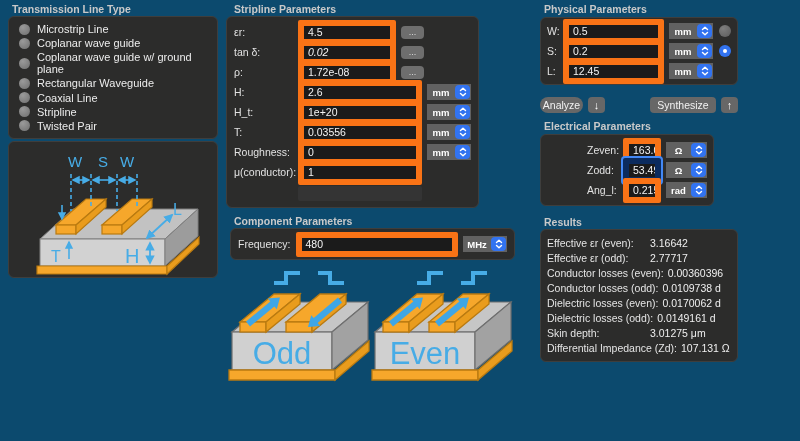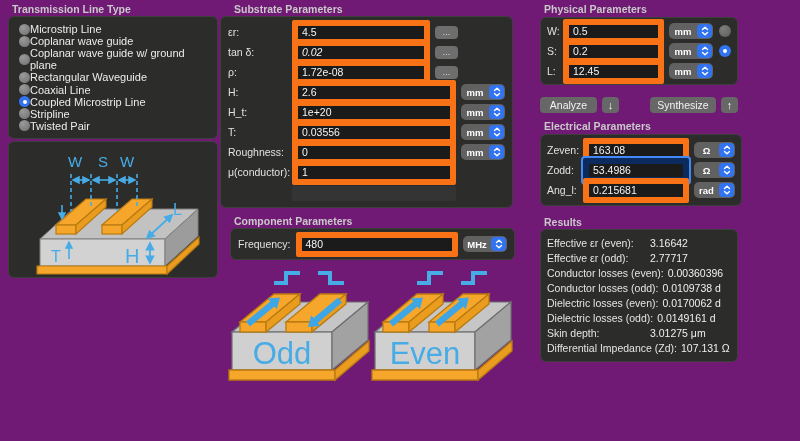--- a/index.html
+++ b/index.html
@@ -1,38 +1,38 @@
 <!DOCTYPE html>
 <html><head>
 <meta charset="utf-8">
 <style>
   html,body{margin:0;padding:0;background:#1a1a1a;}
-  .window{position:relative;width:800px;height:441px;background:#701a75;overflow:hidden;
+  .window{position:relative;width:800px;height:441px;background:#0c4a6e;overflow:hidden;
           font-family:"Liberation Sans",sans-serif;color:#e6e6e6;}
   .sec-title{position:absolute;font-size:10.5px;font-weight:bold;color:#c9c9c9;white-space:nowrap;}
   .panel{position:absolute;background:#2c2c2b;border:1px solid #3e3e3d;border-radius:6px;box-sizing:border-box;}
 
   
   .radio-list{display:flex;flex-direction:column;justify-content:space-between;padding:6px 6px 6px 10px;height:100%;box-sizing:border-box;}
-  .radio-item{display:flex;align-items:center;font-size:11px;color:#ececec;cursor:default;}
+  .radio-item{display:flex;align-items:center;gap:7px;font-size:11px;color:#ececec;cursor:default;}
   .radio{width:11px;height:11px;border-radius:50%;background:radial-gradient(circle at 35% 30%,#9a9a9a,#6f6f6f);flex:0 0 auto;}
   .radio.on{background:#3273f0;position:relative;}
   .radio.on::after{content:"";position:absolute;left:3.5px;top:3.5px;width:4px;height:4px;border-radius:50%;background:#fff;}
 
   
   .rows{display:flex;flex-direction:column;justify-content:center;height:100%;padding:4px 7px;box-sizing:border-box;}
   .frow{display:flex;align-items:center;height:20px;}
   .frow .lbl{font-size:10.5px;color:#e2e2e2;white-space:nowrap;}
   .field{background:#1b1b1b;border:6px solid #f97316;border-radius:2px;height:13px;line-height:13px;
          font-size:10.5px;color:#f4f4f4;padding:0 4px;white-space:nowrap;overflow:hidden;}
   .field.flex{flex:1;}
   .field.focused{box-shadow:0 0 0 2px #4388f5;border-color:#0b2b5e;}
 
   
-  .unit{display:flex;align-items:center;background:#616161;border-radius:5px;height:16px;width:44px;
+  .unit{display:flex;align-items:center;background:#616161;border-radius:0;height:16px;width:44px;
         box-sizing:border-box;padding:1px 1px 1px 0;margin-left:5px;flex:0 0 auto;}
   .unit.narrow{width:41px;}
   .unit .u-lbl{flex:1;text-align:center;font-size:9.5px;font-weight:bold;color:#fff;}
   .unit .u-step{width:15px;height:14px;background:#3273f0;border-radius:4px;display:flex;align-items:center;justify-content:center;flex:0 0 auto;}
 
   .more-btn{width:23px;height:13px;background:#6e6e6e;border:none;border-radius:4px;color:#dedede;
             font-size:9px;line-height:11px;padding:0;margin-left:5px;flex:0 0 auto;}
   .spacer44{width:44px;margin-left:5px;flex:0 0 auto;}
   .spacer47{width:47px;flex:0 0 auto;}
   .empty-strip{background:#343434;border-radius:2px;height:15px;flex:1;margin-top:2px;}
@@ -47,21 +47,21 @@
   .p-radio.on::after{content:"";position:absolute;left:4px;top:4px;width:4px;height:4px;border-radius:50%;background:#fff;}
   .p-radio.hidden{visibility:hidden;}
 
   
   .e-lbl{width:36px;flex:0 0 auto;}
 
   
   .btn-row{position:absolute;left:540px;top:97px;width:198px;display:flex;align-items:center;}
   .btn{height:16px;background:#676767;border:none;border-radius:4px;color:#f2f2f2;font-size:10.5px;
        font-family:"Liberation Sans",sans-serif;padding:0;}
-  .btn.analyze{width:57px;}
+  .btn.analyze{width:43px;border-radius:8px;}
   .btn.synth{width:66px;margin-left:auto;}
   .btn.icon{width:17px;margin-left:5px;font-weight:bold;font-size:11px;color:#fff;}
 
   
   .res-rows{display:flex;flex-direction:column;padding:6px 0 0 6px;overflow:hidden;height:100%;box-sizing:border-box;}
   .res-row{display:flex;font-size:10.5px;line-height:15px;white-space:nowrap;}
   .res-row .r-lbl{min-width:99px;padding-right:4px;color:#e4e4e4;flex:0 0 auto;}
   .res-row .r-val{color:#efefef;}
 
   svg text{font-family:"Liberation Sans",sans-serif;}
@@ -86,24 +86,20 @@
           <span class="radio"></span>
           <span>Coplanar wave guide w/ ground plane</span>
         </div>
       <div class="radio-item">
           <span class="radio"></span>
           <span>Rectangular Waveguide</span>
         </div>
       <div class="radio-item">
           <span class="radio"></span>
           <span>Coaxial Line</span>
-        </div>
-      <div class="radio-item">
-          <span class="radio on"></span>
-          <span>Coupled Microstrip Line</span>
         </div>
       <div class="radio-item">
           <span class="radio"></span>
           <span>Stripline</span>
         </div>
       <div class="radio-item">
           <span class="radio"></span>
           <span>Twisted Pair</span>
         </div>
     </div>
@@ -151,22 +147,22 @@
       <text x="41" y="119" font-size="16" fill="#47ace6">T</text>
 
       <line x1="140" y1="100" x2="140" y2="120" stroke="#47ace6" stroke-width="1.8" marker-start="url(#ah)" marker-end="url(#ah)"></line>
       <text x="115" y="120" font-size="20" fill="#47ace6">H</text>
 
       <line x1="137" y1="95" x2="162" y2="72" stroke="#47ace6" stroke-width="1.8" marker-start="url(#ah)" marker-end="url(#ah)"></line>
       <text x="163" y="72" font-size="16" fill="#47ace6">L</text>
     </svg>
   </div>
 
-  <div class="sec-title" style="left:234px;top:3px;">Substrate Parameters</div>
-  <div class="panel" style="left:220px;top:16px;width:293px;height:192px;">
+  <div class="sec-title" style="left:234px;top:3px;">Stripline Parameters</div>
+  <div class="panel" style="left:226px;top:16px;width:253px;height:192px;">
     <div class="rows">
       <div class="frow">
         <span class="lbl s-lbl">εr:</span>
         <div class="field flex" style="margin-right:5px;">4.5</div>
         <button class="more-btn" style="margin-left:0;">...</button>
         <span class="spacer47"></span>
       </div>
       <div class="frow">
         <span class="lbl s-lbl">tan δ:</span>
         <div class="field flex" style="margin-right:5px;font-style:italic;">0.02</div>
@@ -349,21 +345,21 @@
   </div>
 
   <div class="btn-row">
     <button class="btn analyze">Analyze</button>
     <button class="btn icon">↓</button>
     <button class="btn synth">Synthesize</button>
     <button class="btn icon">↑</button>
   </div>
 
   <div class="sec-title" style="left:544px;top:120px;">Electrical Parameters</div>
-  <div class="panel" style="left:540px;top:134px;width:202px;height:72px;">
+  <div class="panel" style="left:540px;top:134px;width:174px;height:72px;padding-left:40px;">
     <div class="rows" style="padding:4px 6px;">
       <div class="frow">
         <span class="lbl e-lbl">Zeven:</span>
         <div class="field flex">163.08</div>
         <div class="unit narrow">
             <span class="u-lbl">Ω</span>
             <span class="u-step">
               <svg width="8" height="10" viewBox="0 0 8 10">
                 <path d="M1.5 3.6 L4 1.2 L6.5 3.6 M1.5 6.4 L4 8.8 L6.5 6.4" stroke="#fff" fill="none" stroke-width="1.4" stroke-linecap="round" stroke-linejoin="round"></path>
               </svg>

